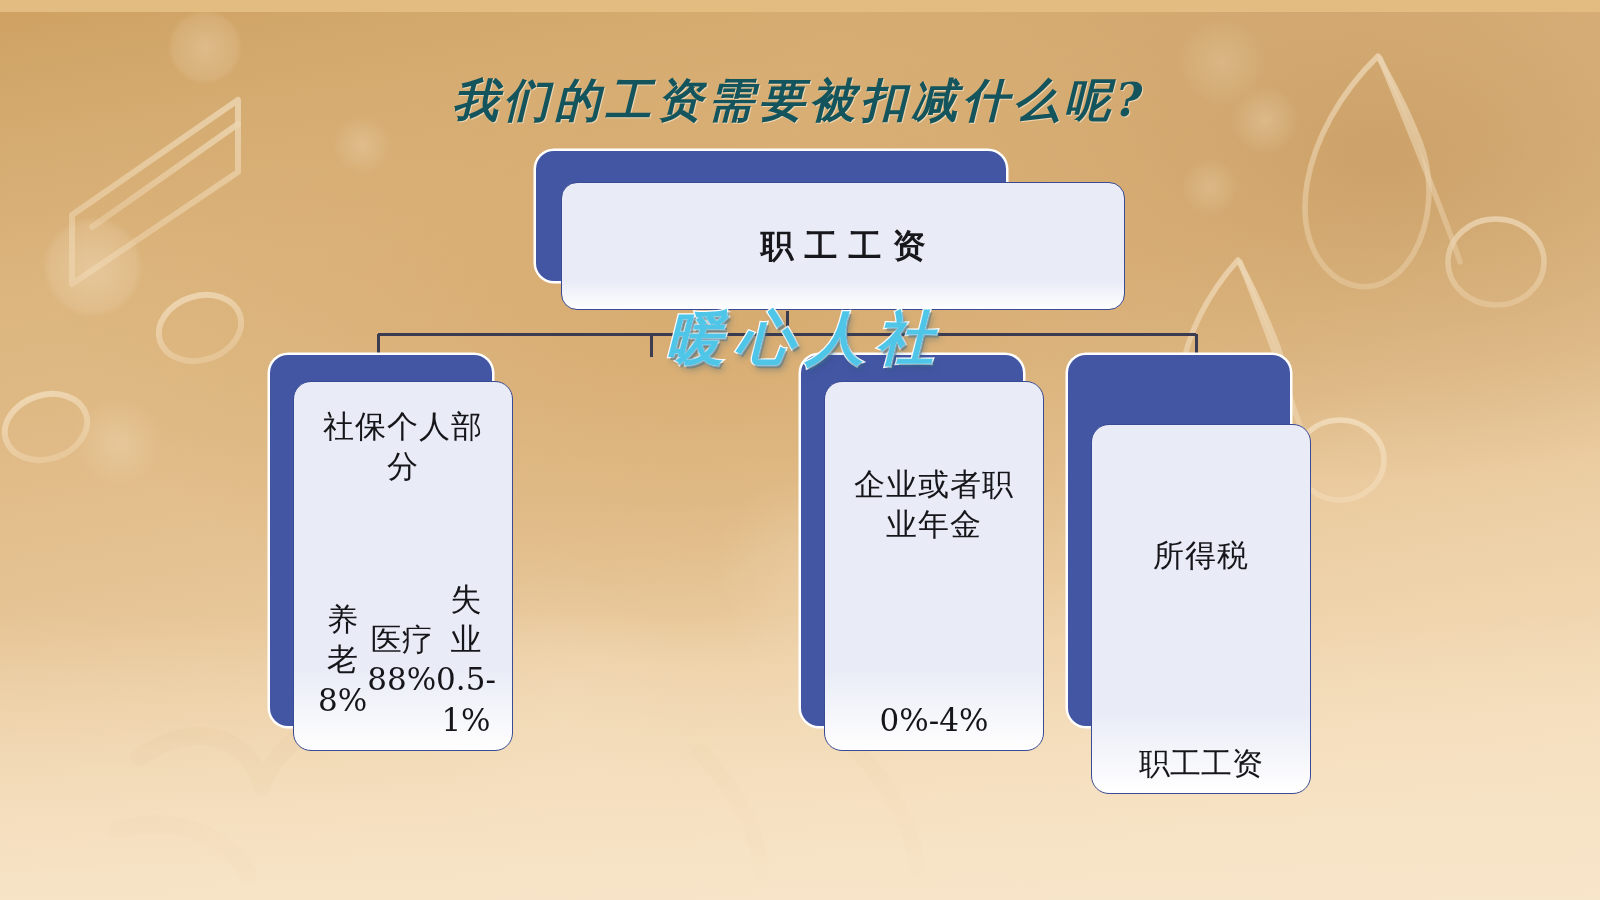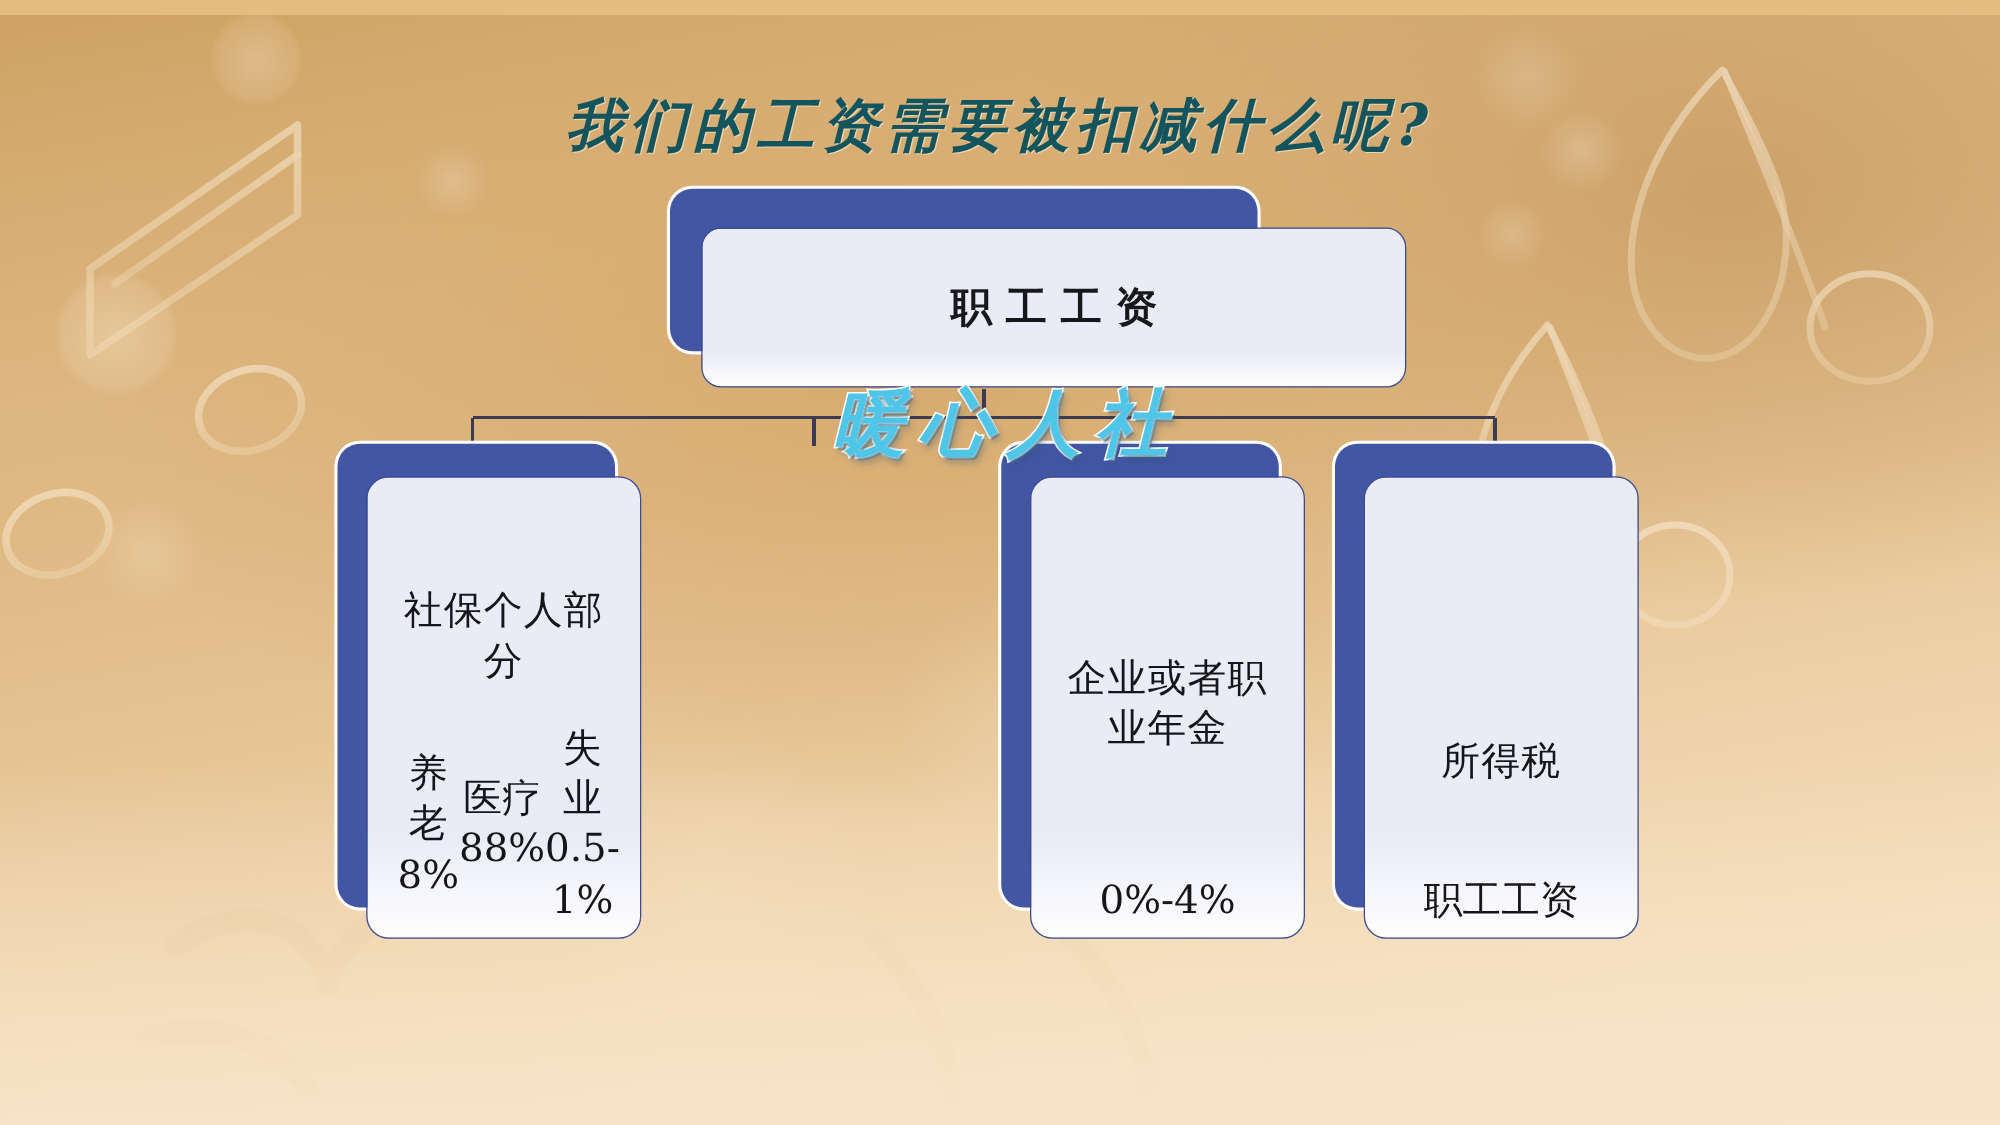--- a/index.html
+++ b/index.html
@@ -126,21 +126,21 @@
     color: #18181c;
     text-indent: 11px;
   }
 
   
   .leaf { top: 343px; width: 250px; height: 420px; }
   .leaf .shadowbox { width: 222px; height: 371px; }
   .leaf .frontbox {
     left: 23px; top: 26px; width: 220px; height: 370px;
     padding: 10px 24px;
-    justify-content: flex-end;
+    justify-content: space-between;
   }
   #node-1 { left: 270px; }
   #node-2 { left: 534px; }
   #node-3 { left: 801px; }
   #node-4 { left: 1068px; }
 
   .leaf-title {
     font-family: "DejaVu Serif", "Liberation Serif", serif;
     font-size: 31px;
     line-height: 1.30;
@@ -165,21 +165,21 @@
     width: 100%;
   }
 
   
   #node-1 .frontbox { padding-top: 24px; }
   #node-1 .leaf-line { margin-top: 30px; }
   #node-2 .frontbox { padding-top: 88px; }
   #node-2 .leaf-line { margin-top: 88px; }
   #node-3 .frontbox { padding-top: 82px; }
   #node-3 .leaf-line { margin-top: 96px; }
-  #node-4 .frontbox { padding-top: 110px; }
+  #node-4 .frontbox { padding-top: 110px; margin-top: 43px; }
   #node-4 .leaf-line { margin-top: 70px; }
 
   
   #watermark {
     position: absolute;
     left: 600px;
     top: 288px;
     width: 400px;
     text-align: center;
     font-family: "DejaVu Serif", "Liberation Serif", serif;

